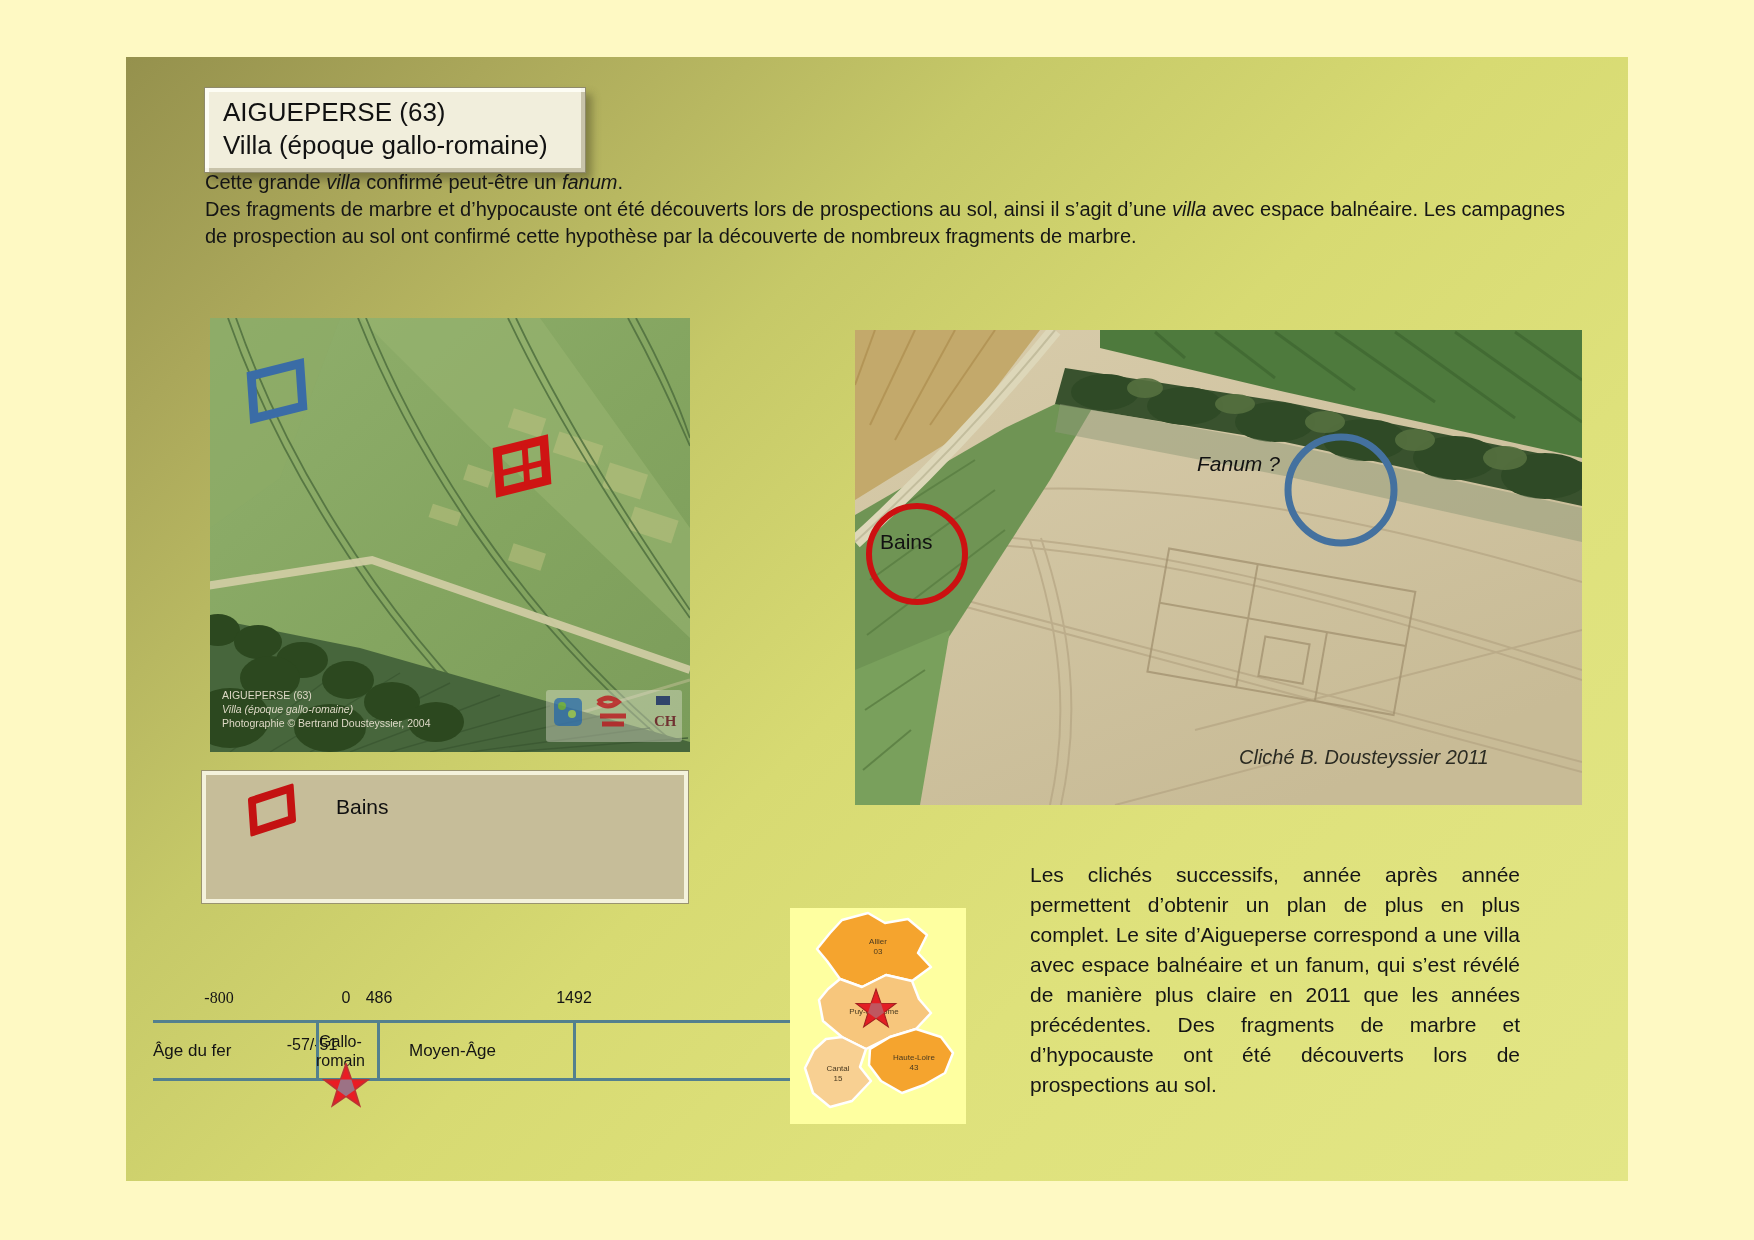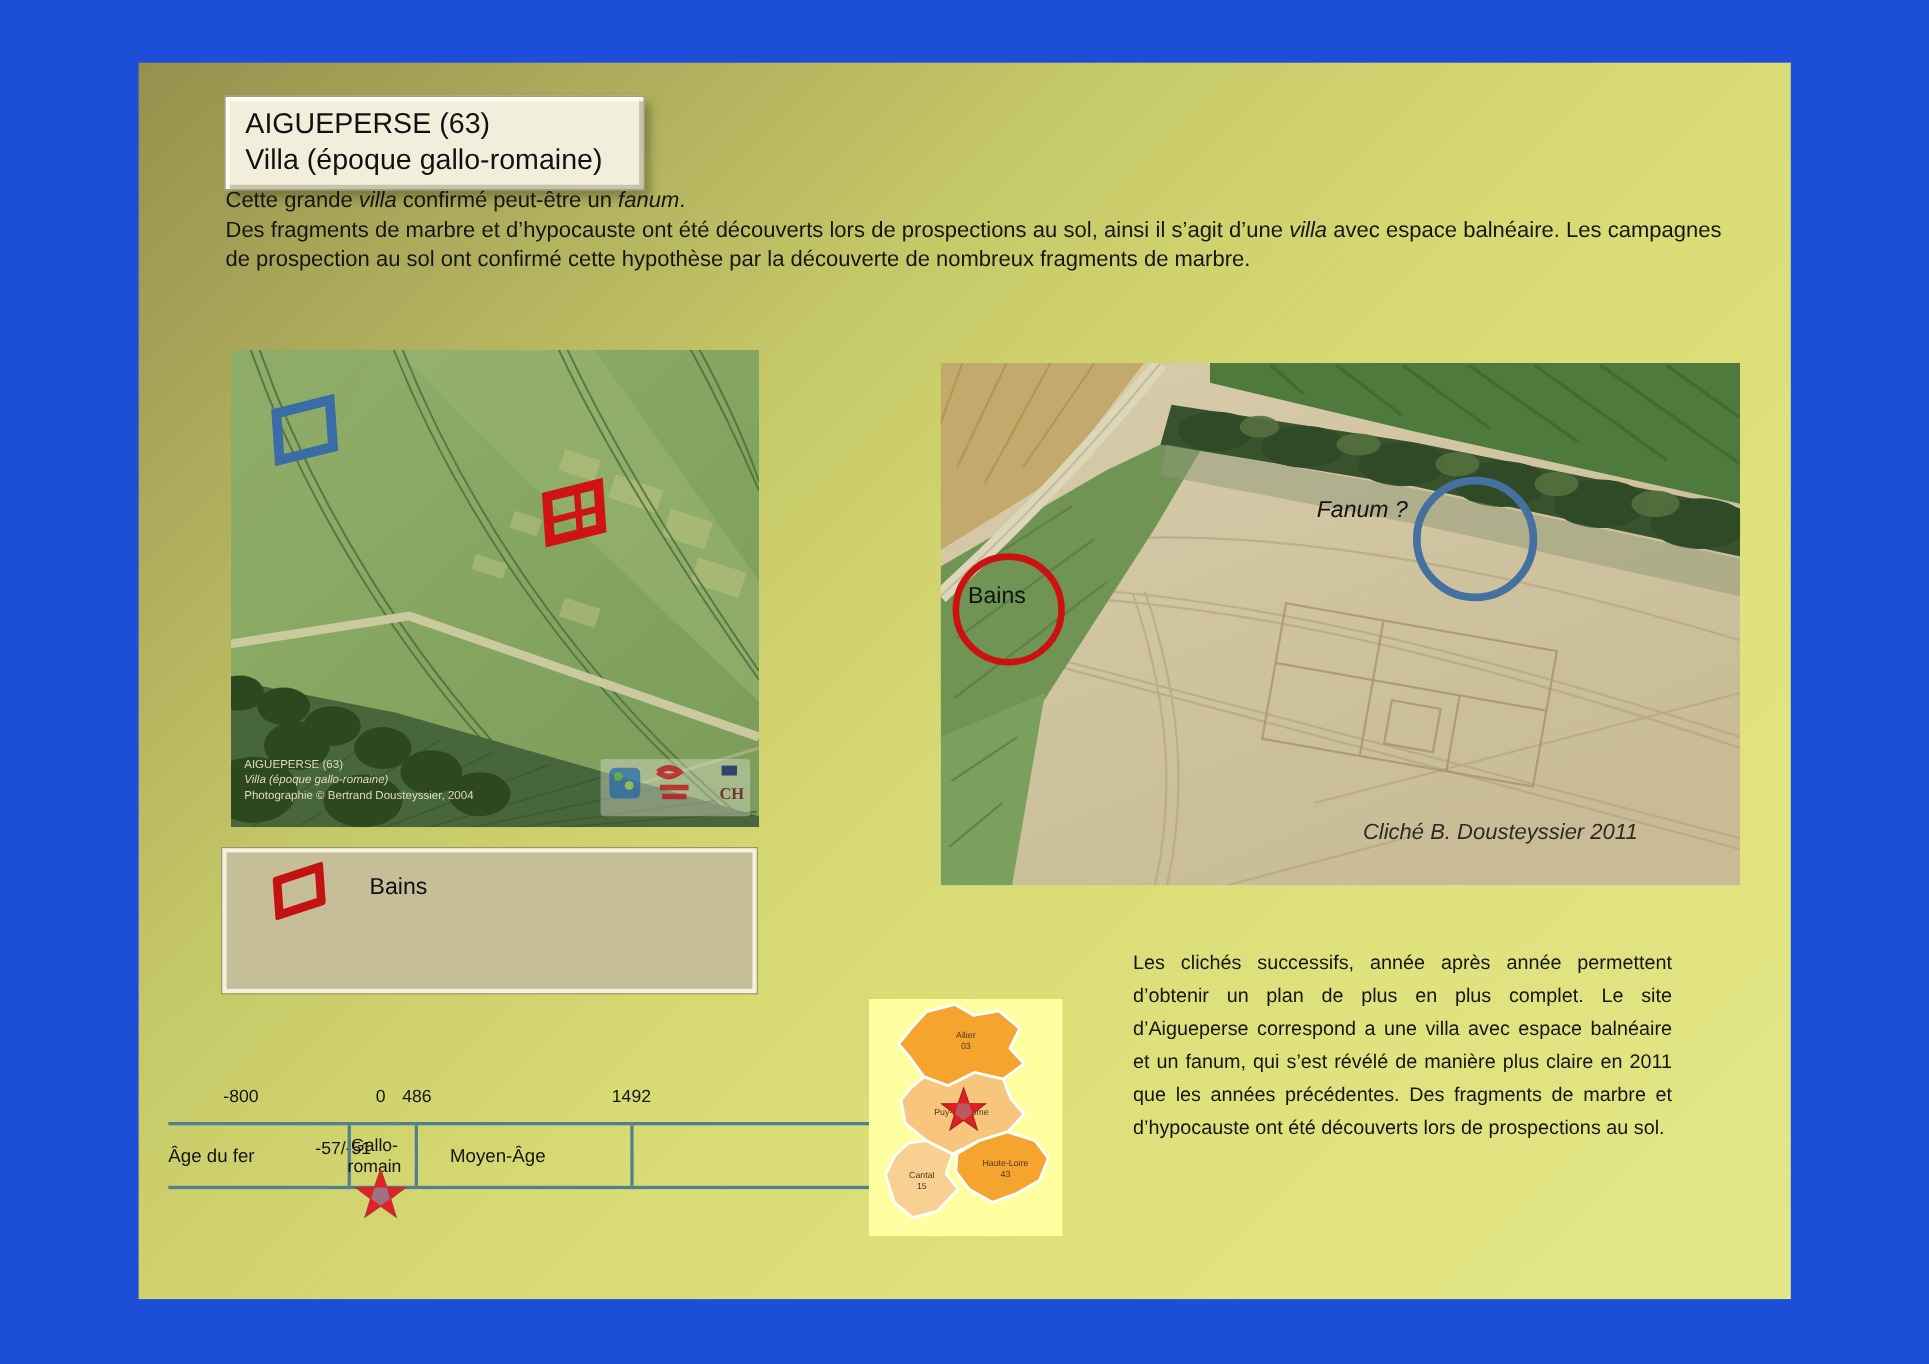--- a/index.html
+++ b/index.html
@@ -1,16 +1,16 @@
 <!DOCTYPE html>
 <html><head>
 <meta charset="utf-8">
 <style>
   html,body{margin:0;padding:0;background:#ffffff;}
-  .page{position:relative;width:1754px;height:1240px;background:#1d4ed8;overflow:hidden;
+  .page{position:relative;width:1754px;height:1240px;background:#fef9c3;overflow:hidden;
         font-family:"Liberation Sans",sans-serif;color:#1a1a1a;}
   .slide{position:absolute;left:126px;top:57px;width:1502px;height:1124px;
          background:linear-gradient(135deg,#95914d 0%,#aaa75a 14%,#c6c968 34%,#d7da72 52%,#dee17b 70%,#e3e686 100%);}
   
   .title-box{position:absolute;left:78px;top:30px;width:382px;height:86px;box-sizing:border-box;
     background:#f1eedc;border:1px solid #8f8a6b;padding:8px 0 0 18px;
     box-shadow:inset 4px 4px 0 rgba(255,255,248,.85),inset -4px -4px 0 rgba(150,143,108,.45),6px 7px 8px rgba(70,68,35,.45);}
   .title-box .t1,.title-box .t2{font-size:26px;line-height:33px;color:#111;}
   
   .intro{position:absolute;left:79px;top:112px;width:1360px;font-size:20px;line-height:27px;color:#151515;}
@@ -43,21 +43,21 @@
   .tl-line.top{top:31px;}
   .tl-line.bot{top:89px;}
   .tl-div{position:absolute;top:34px;height:55px;width:3px;background:#53808e;}
   .tl-seg{position:absolute;top:34px;height:55px;display:flex;align-items:center;justify-content:flex-start;
           text-align:center;font-size:17px;color:#141414;}
   .tl-seg .two{line-height:19px;font-size:16px;}
   .tl-star{position:absolute;left:169px;top:74px;width:48px;height:54px;}
   
   .map{position:absolute;left:664px;top:851px;width:176px;height:216px;}
   
-  .summary{position:absolute;left:904px;top:803px;width:490px;font-size:18px;line-height:30px;
+  .summary{position:absolute;left:904px;top:803px;width:490px;font-size:21px;line-height:30px;
            text-align:justify;color:#151515;}
 </style>
 </head>
 <body>
 
 <div class="page">
  <div class="slide">
 
   <div class="title-box">
     <div class="t1">AIGUEPERSE (63)</div>
@@ -248,21 +248,21 @@
   </div>
 
   <div class="legend">
     <div class="legend-row r1">
       <div class="legend-diamond red"></div>
       <div class="legend-label">Bains</div>
     </div>
   </div>
 
   <div class="timeline">
-    <div class="tl-date" style="left:66px;">-800</div>
+    <div class="tl-date" style="left:66px;font-family:Liberation Serif, serif;">-800</div>
     <div class="tl-date" style="left:159px;margin-top:47px;">-57/-51</div>
     <div class="tl-date" style="left:193px;">0</div>
     <div class="tl-date" style="left:226px;">486</div>
     <div class="tl-date" style="left:421px;">1492</div>
     <div class="tl-line top"></div>
     <div class="tl-line bot"></div>
     <div class="tl-div" style="left:163px;"></div>
     <div class="tl-div" style="left:224px;"></div>
     <div class="tl-div" style="left:420px;"></div>
     <div class="tl-seg" style="left:0;width:163px;">

